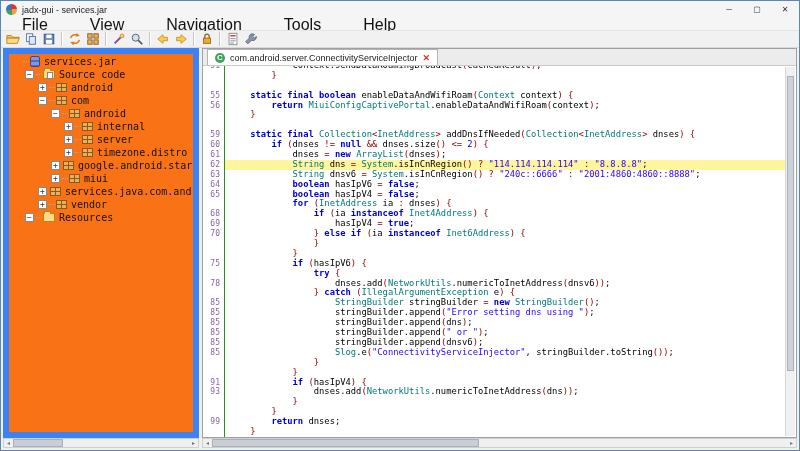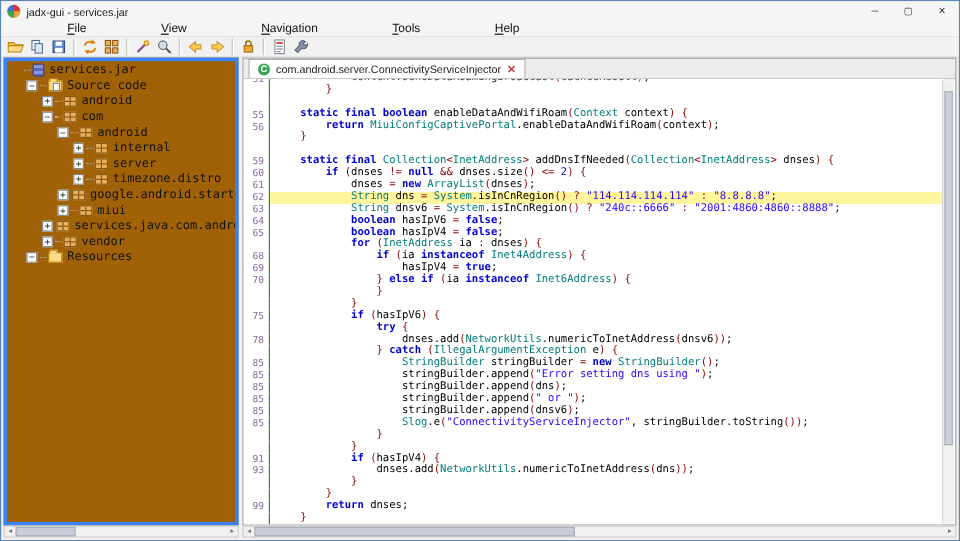--- a/index.html
+++ b/index.html
@@ -15,35 +15,35 @@
               background:conic-gradient(#d33 0 25%, #e8a33d 25% 50%, #3aa655 50% 75%, #3a6fd8 75% 100%);
               margin-right:5px; flex:0 0 auto; }
   #title-text { font-size:9px; color:#222;text-align:right; }
   #win-controls { position:absolute; right:0; top:0; height:17px; display:flex; }
   .win-btn { width:28px; height:17px; display:flex; align-items:center; justify-content:center;
              font-size:8px; color:#333; }
 
   
   #menubar { position:absolute; top:17px; left:0; right:0; height:13px; background:#f5f5f5;
              display:flex; align-items:center; border-bottom:1px solid #e4e4e4; }
-  .menu-item { font-size:10px; color:#111; padding:0 7px; line-height:13px;margin-left:48px; }
+  .menu-item { font-size:16px; color:#111; padding:0 21px; line-height:13px; }
   .menu-item u { text-decoration:underline; }
 
   
   #toolbar { position:absolute; top:30px; left:0; right:0; height:17px; background:#f1f1f1;
              display:flex; align-items:center; padding-left:3px; border-bottom:1px solid #dadada; }
   .tb-group { display:flex; align-items:center; }
   .tb-btn { width:18px; height:16px; display:flex; align-items:center; justify-content:center; }
   .tb-btn svg { width:14px; height:14px; }
   .tb-sep { width:2px; height:14px; border-left:1px solid #c6c6c6; border-right:1px solid #ffffff;
             margin:0 3px; }
 
   
-  #tree-panel { position:absolute; left:2px; top:47px; width:196px; bottom:12px; background:#a16207;
-                border:3px solid #3b82f6; overflow:hidden; padding-top:1px; }
+  #tree-panel { position:absolute; left:2px; top:47px; width:196px; bottom:12px; background:#f97316;
+                border:6px solid #3b82f6; overflow:hidden; padding-top:1px; }
   #splitter { position:absolute; left:198px; top:47px; width:3px; bottom:2px; background:#f0f0f0; }
   #code-panel { position:absolute; left:201px; right:2px; top:47px; bottom:12px; background:#ffffff;
                 border:1px solid #a0a0a0; overflow:hidden; }
 
   
   .tree-row { display:flex; align-items:center; height:13px; white-space:nowrap;
               font-family:"DejaVu Sans Mono", monospace; font-size:10px; color:#111; }
   .toggle { width:9px; height:9px; flex:0 0 auto; border:1px solid #8a8a8a; background:#fff;
             font-size:8px; line-height:7px; text-align:center; color:#333; margin-right:2px;
             font-family:"DejaVu Sans Mono", monospace; }

